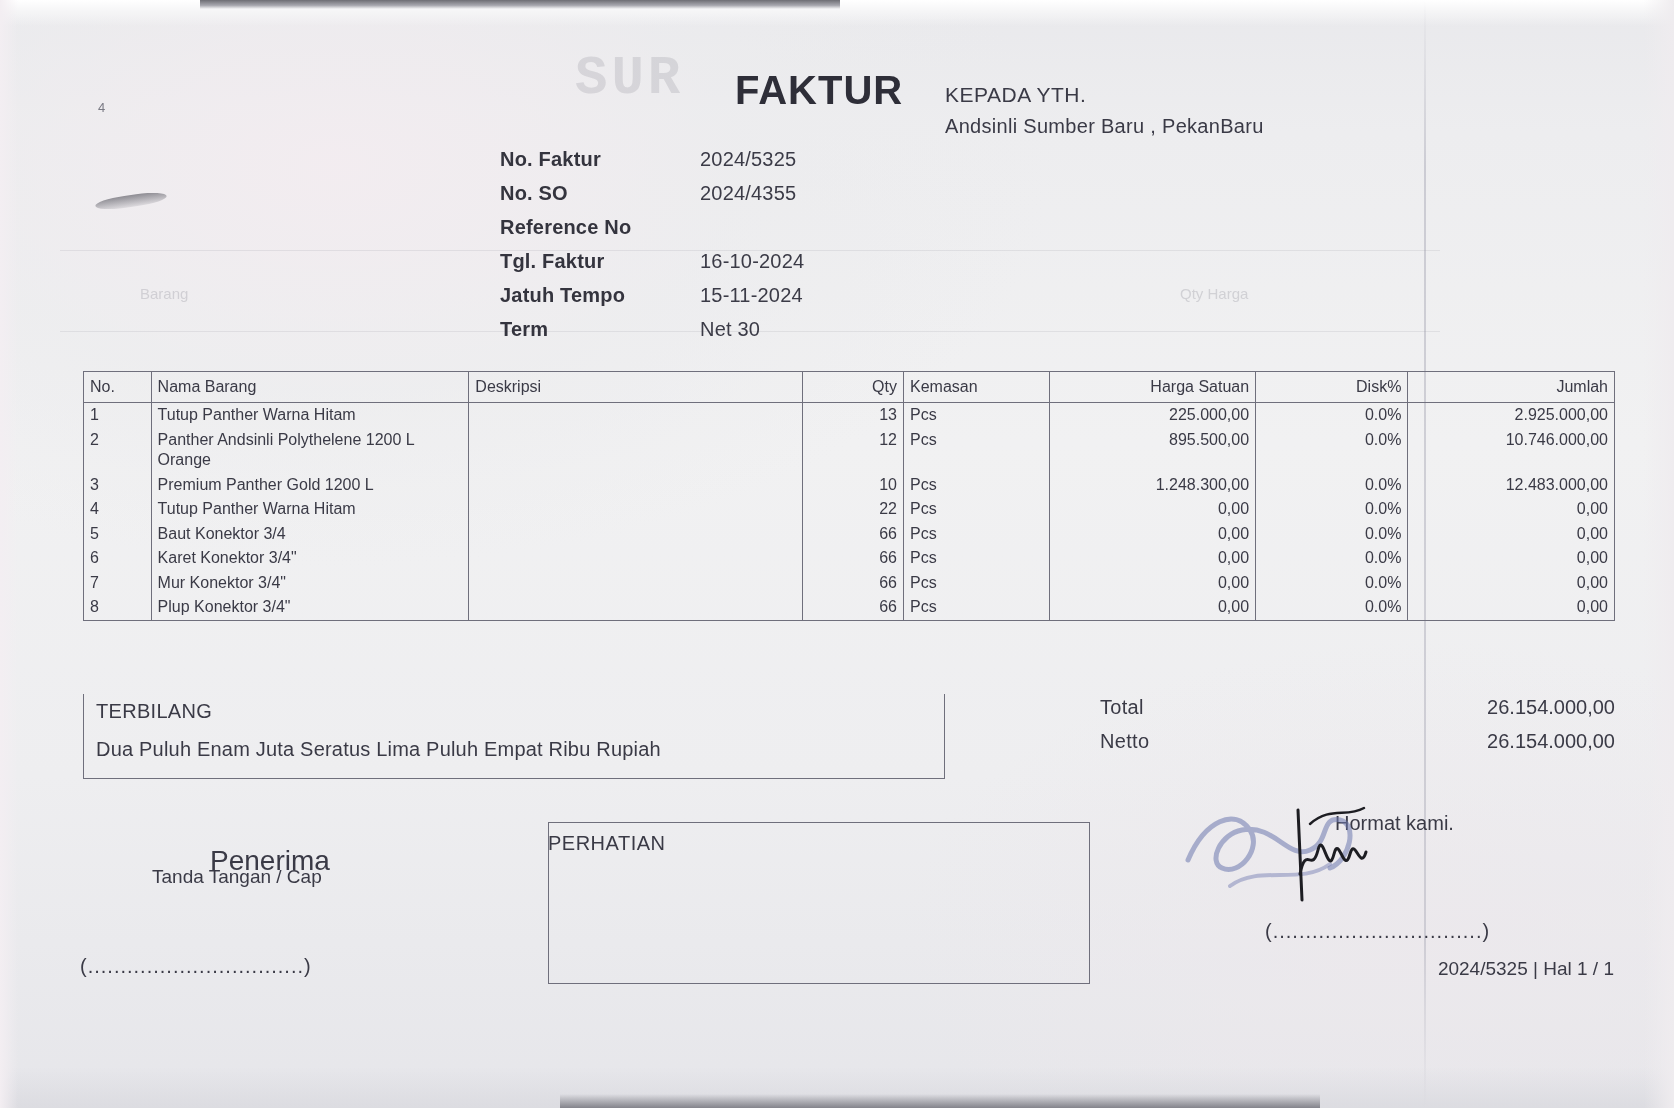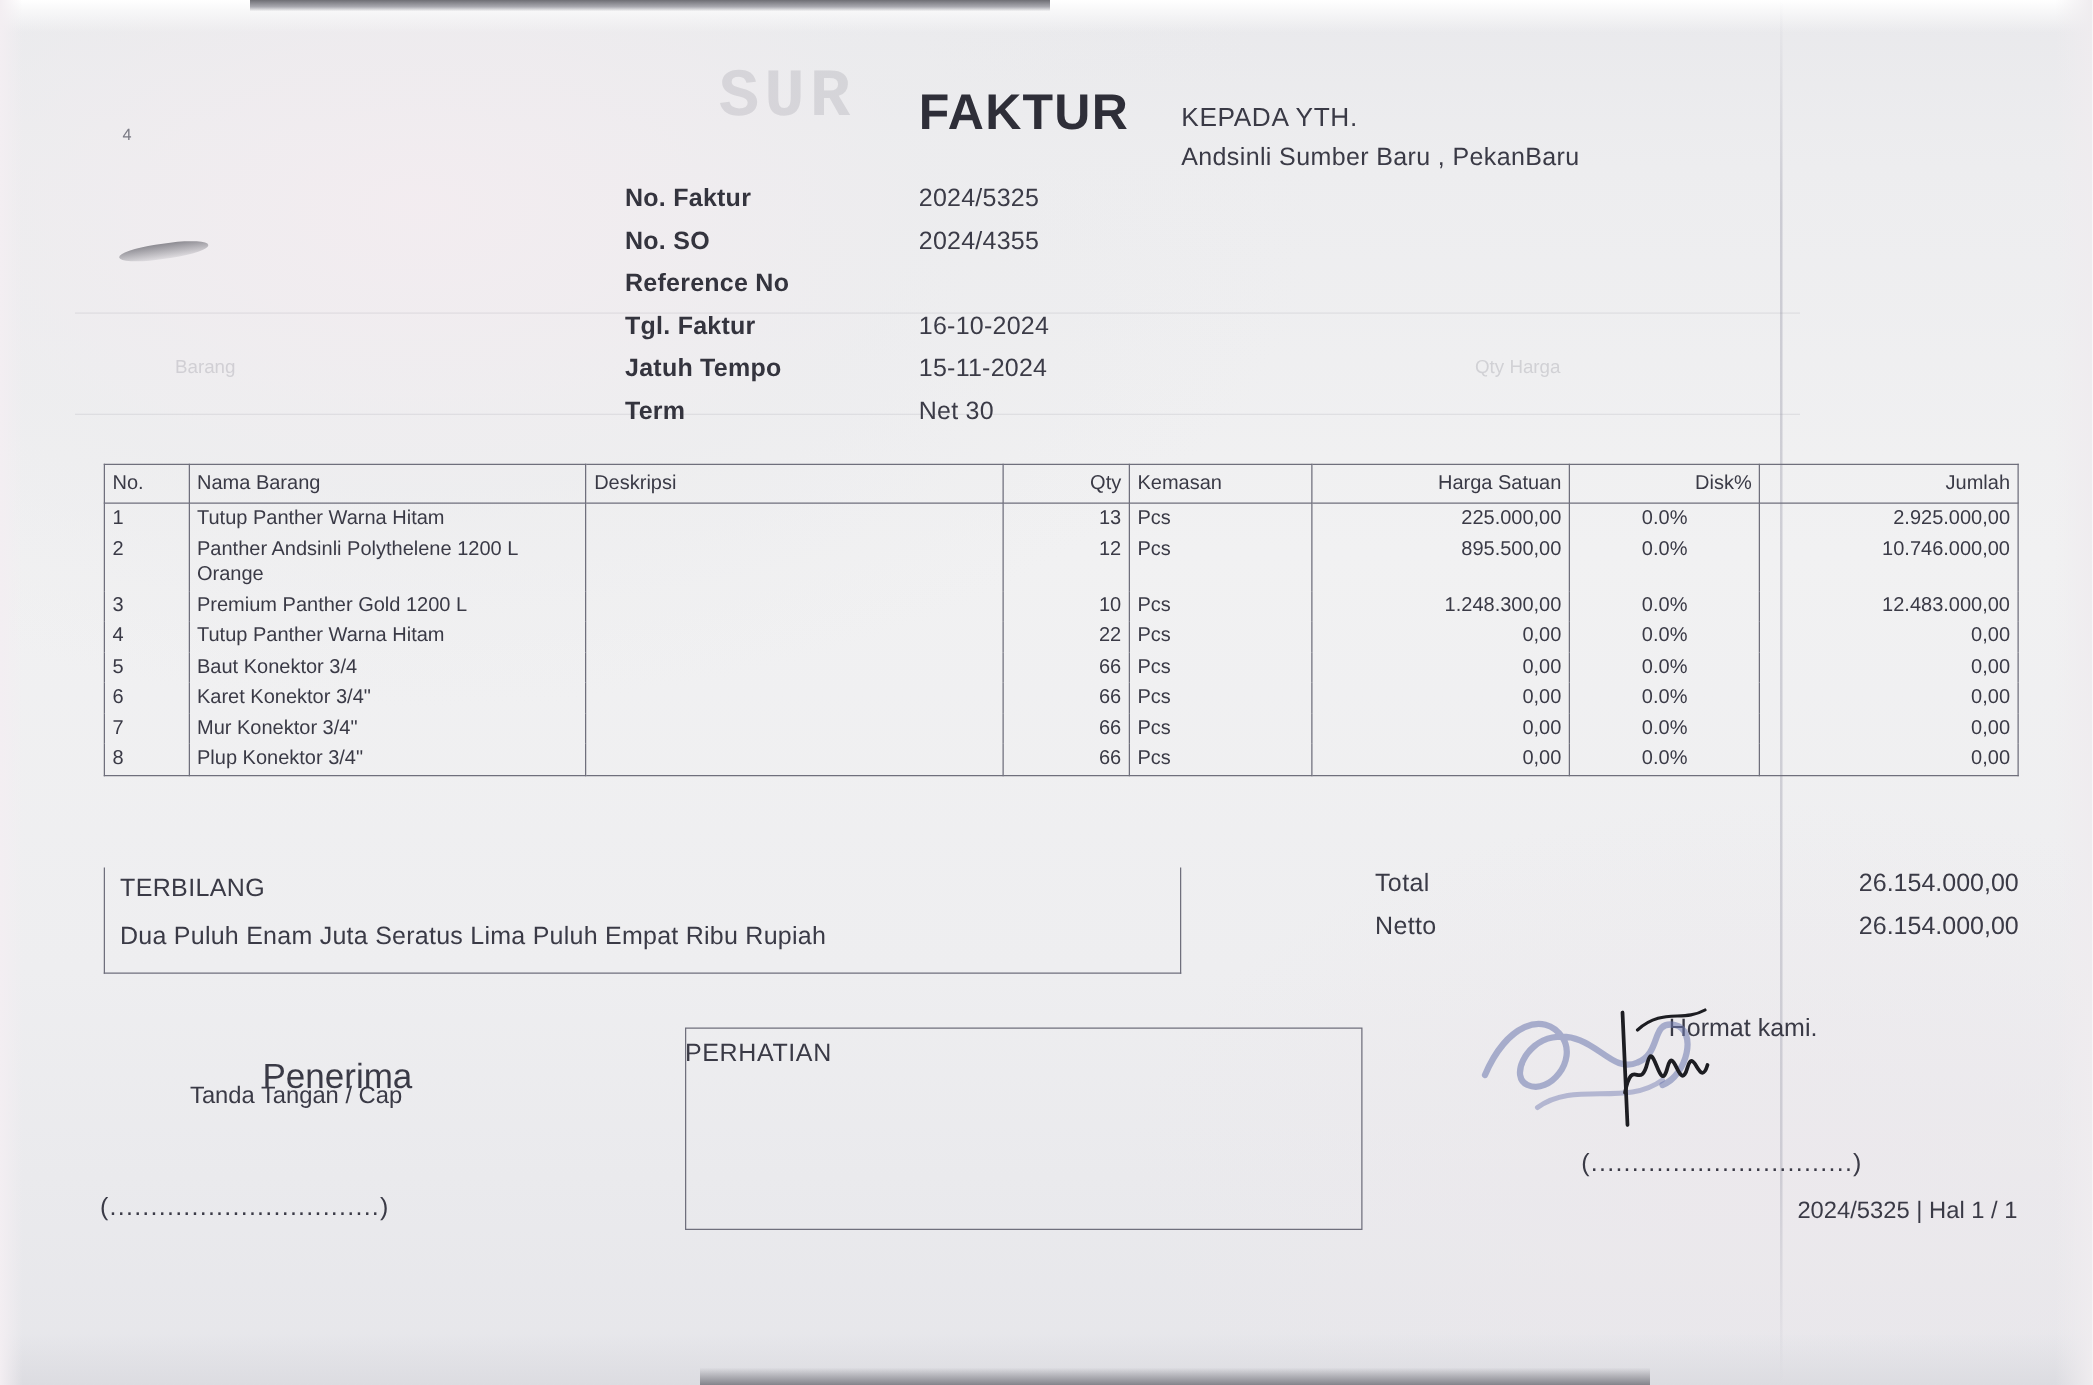--- a/index.html
+++ b/index.html
@@ -129,21 +129,20 @@
 
   #meta {
     position: absolute;
     left: 500px; top: 148px;
     font-size: 20px;
   }
   .meta-row {
     display: flex;
     height: 34px;
     align-items: flex-start;
-    gap: 35px;
   }
   .meta-label {
     width: 200px;
     font-weight: bold;
     color: #34343e;
     letter-spacing: .2px;
   }
   .meta-value {
     color: #3b3b47;
     letter-spacing: .2px;
@@ -177,21 +176,21 @@
   }
   table.items tbody tr:last-child td {
     border-bottom: 1px solid #6f6f7c;
   }
   .c-no     { width: 58px;  text-align: left; }
   .c-nama   { width: 330px; text-align: left; }
   .c-desk   { width: 350px; text-align: left; }
   .c-qty    { width: 95px;  text-align: right; }
   .c-kem    { width: 140px; text-align: left; }
   .c-harga  { width: 205px; text-align: right; }
-  .c-disk   { width: 150px; text-align: center; }
+  .c-disk   { width: 150px; text-align: right; }
   .c-jml    { width: 204px; text-align: right; }
 
   th.c-qty, th.c-harga, th.c-disk, th.c-jml { text-align: right; }
   th.c-kem { text-align: left; }
 
   
   #terbilang-box {
     position: absolute;
     left: 83px; top: 694px;
     width: 860px; height: 84px;

